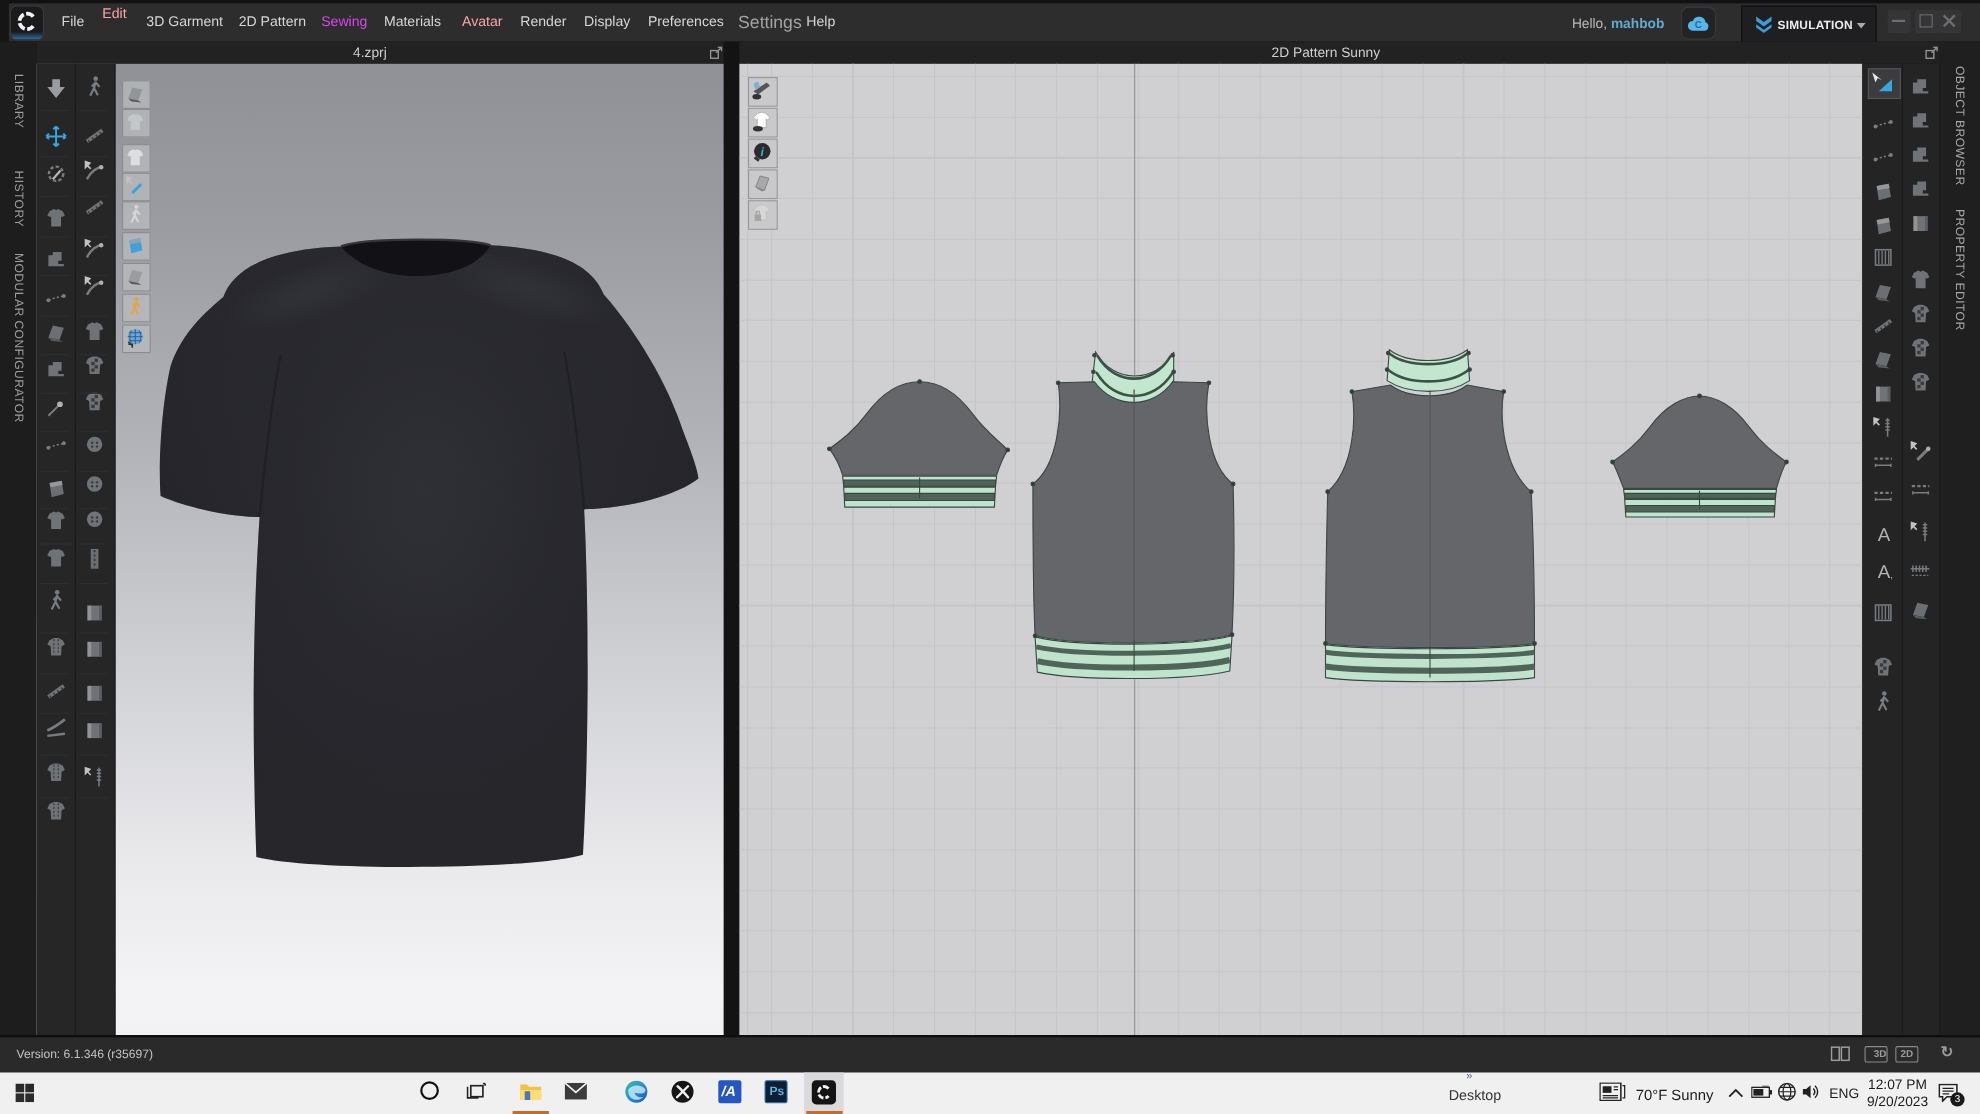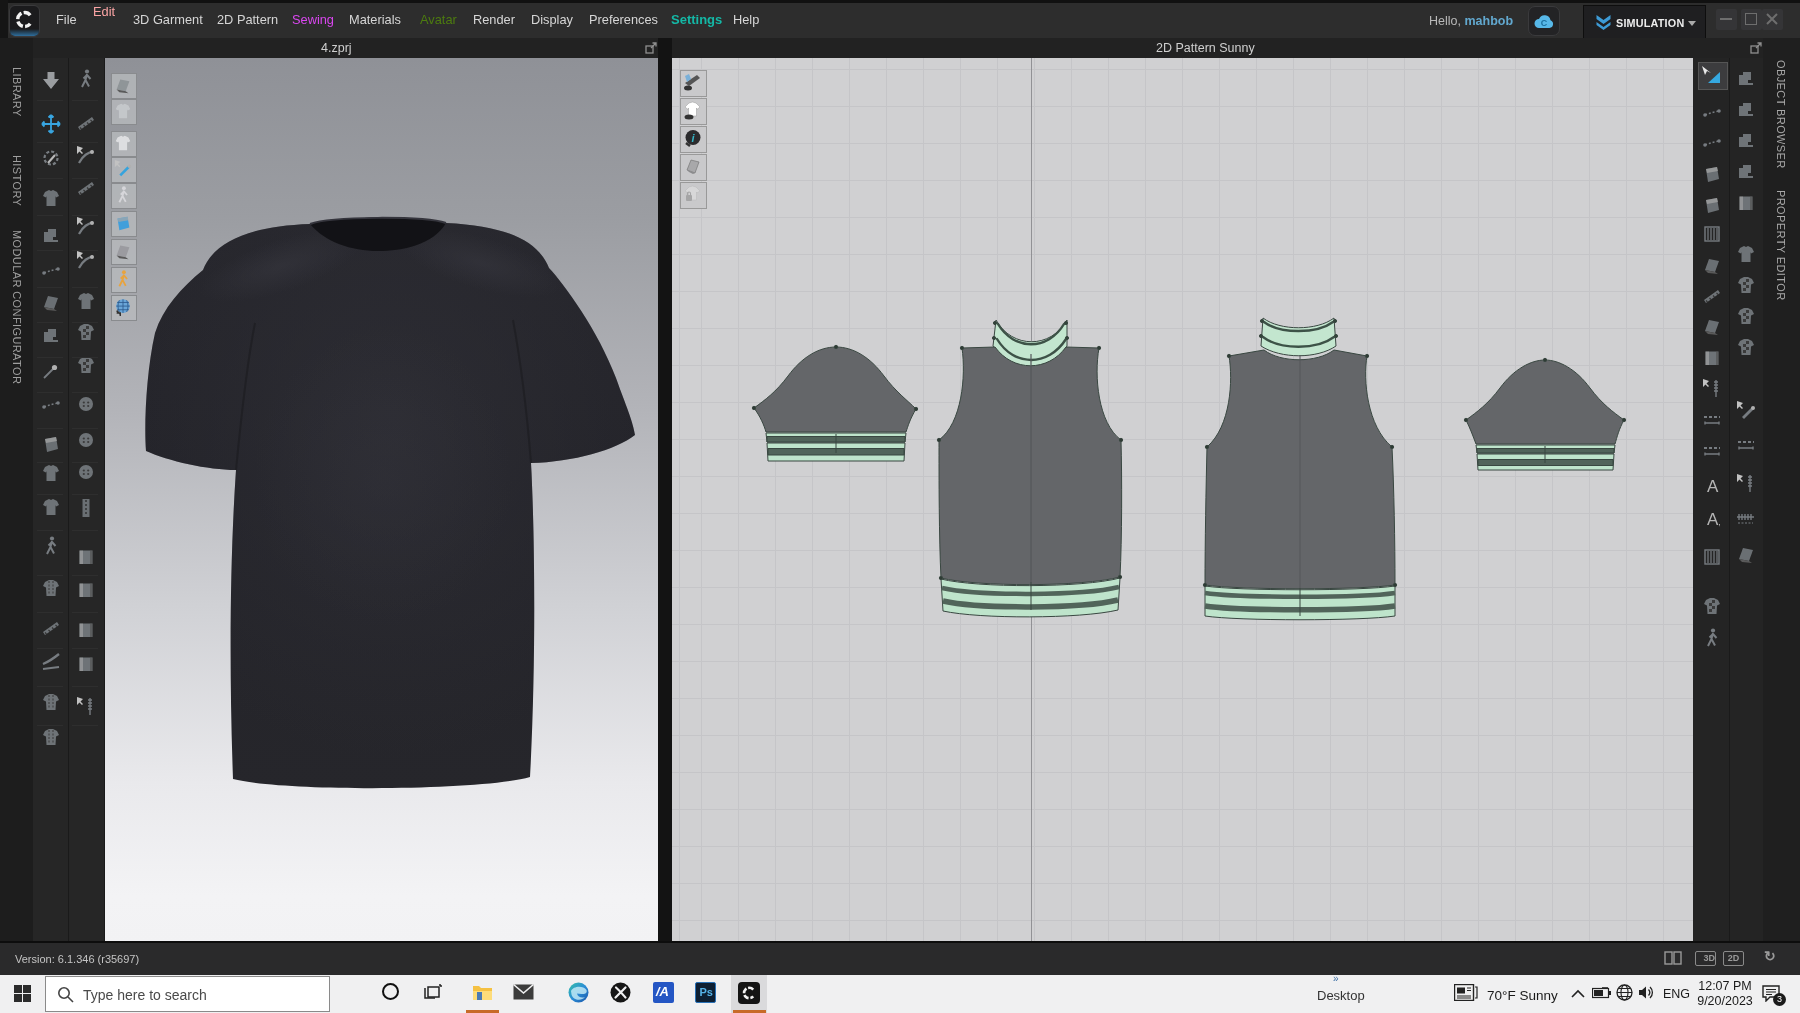--- a/index.html
+++ b/index.html
@@ -16,25 +16,25 @@
 <svg class="abs" style="left:4px;top:3px;" width="21" height="21" viewBox="0 0 21 21">
 <path d="M16.2 6.2 A7 7 0 1 0 16.2 14.8" fill="none" stroke="#f2f2f2" stroke-width="3.4" stroke-dasharray="7.2 2.2"></path>
 </svg>
     </div>
 <div class="abs" style="left:56px;top:12px;font-size:12.8px;color:#d6d6d6;">File</div>
 <div class="abs" style="left:93px;top:4px;font-size:12.8px;color:#fca5a5;">Edit</div>
 <div class="abs" style="left:133px;top:12px;font-size:12.8px;color:#d6d6d6;">3D Garment</div>
 <div class="abs" style="left:217px;top:12px;font-size:12.8px;color:#d6d6d6;">2D Pattern</div>
 <div class="abs" style="left:292px;top:12px;font-size:12.8px;color:#d946ef;">Sewing</div>
 <div class="abs" style="left:349px;top:12px;font-size:12.8px;color:#d6d6d6;">Materials</div>
-<div class="abs" style="left:420px;top:12px;font-size:12.8px;color:#4d7c0f;">Avatar</div>
+<div class="abs" style="left:420px;top:12px;font-size:12.8px;color:#fca5a5;">Avatar</div>
 <div class="abs" style="left:473px;top:12px;font-size:12.8px;color:#d6d6d6;">Render</div>
 <div class="abs" style="left:531px;top:12px;font-size:12.8px;color:#d6d6d6;">Display</div>
 <div class="abs" style="left:589px;top:12px;font-size:12.8px;color:#d6d6d6;">Preferences</div>
-<div class="abs" style="left:671px;top:12px;font-size:13px;color:#14b8a6;font-weight:bold;">Settings</div>
+<div class="abs" style="left:671px;top:12px;font-size:16px;color:#a3a3a3;">Settings</div>
 <div class="abs" style="left:733px;top:12px;font-size:12.8px;color:#d6d6d6;">Help</div>
 <div class="abs" style="left:1429px;top:14px;font-size:12.5px;color:#b9b9b9;">Hello, <span style="color:#62a8cf;font-weight:bold;">mahbob</span></div>
 <div class="abs" style="left:1528px;top:6px;width:30px;height:28px;border-radius:7px;background:#232325;border:1px solid #3a3a3c;">
 <svg class="abs" style="left:4px;top:5px;" width="22" height="18" viewBox="0 0 22 18">
 <path d="M6 16 A4.5 4.5 0 0 1 6 7 A6 6 0 0 1 17.5 8.3 A4 4 0 0 1 16.5 16 Z" fill="#57b8e8"></path>
 <text x="11" y="13.5" font-size="9" font-weight="bold" fill="#1b6f9e" text-anchor="middle">C</text>
 </svg>
     </div>
 <div class="abs" style="left:1583px;top:5px;width:121px;height:33px;background:#1f1f21;border:1px solid #0e0e0e;">
 <svg class="abs" style="left:11px;top:7px;" width="17" height="18" viewBox="0 0 17 18">
@@ -608,27 +608,20 @@
 <div class="abs" style="left:1695px;top:951px;width:19px;height:13px;border:1px solid #8a8a8a;border-radius:2px;font-size:9px;color:#9a9a9a;text-align:right;line-height:13px;font-weight:bold;">3D</div>
 <div class="abs" style="left:1723px;top:951px;width:19px;height:13px;border:1px solid #8a8a8a;border-radius:2px;font-size:9px;color:#9a9a9a;text-align:center;line-height:13px;font-weight:bold;">2D</div>
 <div class="abs" style="left:1764px;top:948px;font-size:14px;color:#9a9a9a;font-weight:bold;">↻</div>
 <div class="abs" style="left:0;top:975px;width:1800px;height:38px;background:#f0f0f1;"></div>
 <svg class="abs" style="left:14px;top:985px;" width="17" height="17" viewBox="0 0 17 17">
 <rect x="0" y="0" width="8" height="8" fill="#2b2b2b"></rect>
       <rect x="9" y="0" width="8" height="8" fill="#2b2b2b"></rect>
 <rect x="0" y="9" width="8" height="8" fill="#2b2b2b"></rect>
       <rect x="9" y="9" width="8" height="8" fill="#2b2b2b"></rect>
     </svg>
-<div class="abs" style="left:45px;top:976px;width:285px;height:36px;background:#fff;border:1px solid #8a8a8a;box-sizing:border-box;">
-<svg class="abs" style="left:11px;top:9px;" width="17" height="17" viewBox="0 0 17 17">
-        <circle cx="7" cy="7" r="5.2" fill="none" stroke="#444" stroke-width="1.6"></circle>
-        <path d="M11 11 L16 16" stroke="#444" stroke-width="1.6"></path>
-      </svg>
-<div class="abs" style="left:37px;top:10px;font-size:14px;color:#4a4a4a;">Type here to search</div>
-    </div>
 <div class="abs" style="left:382px;top:983px;width:17px;height:17px;border:2.2px solid #111;border-radius:50%;box-sizing:border-box;"></div>
 <svg class="abs" style="left:424px;top:984px;" width="18" height="16" viewBox="0 0 18 16">
       <rect x="4" y="3" width="11" height="10" fill="none" stroke="#222" stroke-width="1.5"></rect>
       <path d="M1 4 L1 14 L11 14" stroke="#222" stroke-width="1.5" fill="none"></path>
       <path d="M15 1 L17 1 M17 1 L17 3" stroke="#222" stroke-width="1.5"></path>
     </svg>
 <svg class="abs" style="left:472px;top:983px;" width="21" height="18" viewBox="0 0 21 18">
       <path d="M1 3 L7 3 L9 5 L20 5 L20 17 L1 17 Z" fill="#f5c142"></path>
       <path d="M1 8 L20 8 L20 17 L1 17 Z" fill="#fddc7a"></path>
       <rect x="5" y="9" width="5" height="8" fill="#4a7ab5"></rect>

